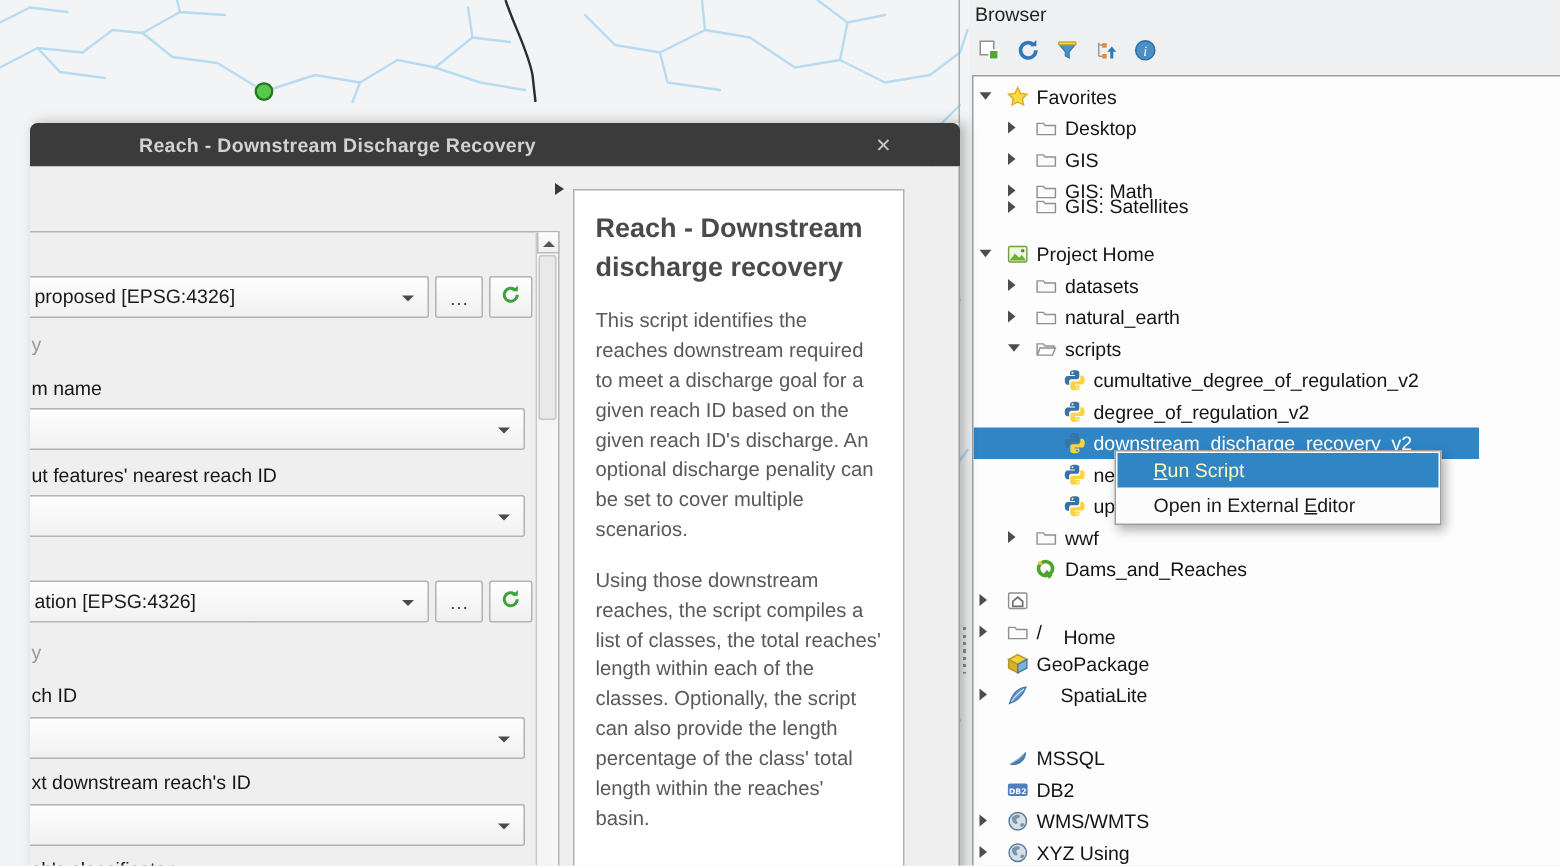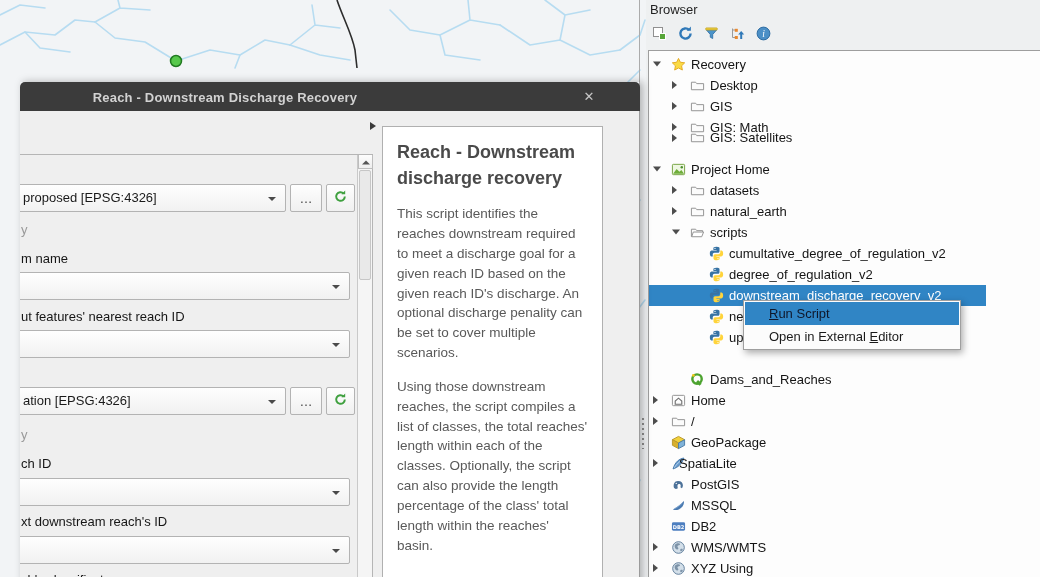--- a/index.html
+++ b/index.html
@@ -74,21 +74,21 @@
   .caret.closed { border-left:5px solid #4d4d4d; border-top:4px solid transparent; border-bottom:4px solid transparent; transform:translateY(-50%); }
   .caret.open { border-top:5px solid #4d4d4d; border-left:4px solid transparent; border-right:4px solid transparent; transform:translateY(-50%); }
   .tree-icon { position:absolute; top:3px; width:15px; height:15px; }
   .tree-icon svg { width:15px; height:15px; display:block; }
   .tree-label { position:absolute; top:0; line-height:21px; font-size:13px; color:#141414; white-space:nowrap; }
 
   
   #context-menu { position:absolute; left:743px; top:300px; width:218px; z-index:50;
             background:#fcfcfc; border:1px solid #9f9f9f; box-shadow:2px 3px 7px rgba(0,0,0,.32); padding:1px; }
   .menu-item { height:23px; line-height:23px; padding-left:24px; font-size:13px; color:#1a1a1a; cursor:pointer; white-space:nowrap; }
-  .menu-item.highlighted { background:#3085c5; color:#0f172a; }
+  .menu-item.highlighted { background:#3085c5; color:#fef9c3; }
 </style>
 </head>
 <body>
 
 <svg id="map" width="1040" height="577">
   <rect width="1040" height="577" fill="#f2f4f6"></rect>
   <g fill="none" stroke="#b7dcf1" stroke-width="1.6" stroke-linecap="round" stroke-linejoin="round">
     <path d="M0 45 L25 32 L55 35 L75 20 L95 22"></path>
     <path d="M25 32 L40 48 L70 52"></path>
     <path d="M95 22 L120 8 L150 10 M120 8 L118 0"></path>
@@ -221,21 +221,21 @@
           </svg></span></button>
     </div>
   <div id="tree-box">
       <div class="tree-row" style="top: 2.5px;">
         <span class="caret open" style="left: 4px;"></span>
         <span class="tree-icon" style="left: 22px;">
           <svg viewBox="0 0 16 16">
             <path d="M8 1.5l2 4.1 4.6.6-3.3 3.2.8 4.5L8 11.7l-4.1 2.2.8-4.5L1.4 6.2 6 5.6z" fill="#fada44" stroke="#e3a720"></path>
           </svg>
         </span>
-        <span class="tree-label" style="left: 42px;">Recovery</span>
+        <span class="tree-label" style="left: 42px;">Favorites</span>
       </div>
       <div class="tree-row" style="top: 23.5px;">
         <span class="caret closed" style="left: 23px;"></span>
         <span class="tree-icon" style="left: 41px;">
           <svg viewBox="0 0 16 16">
             <path d="M1.5 12.5v-8h4.5l1.2 1.5h7.3v6.5z" fill="#fbfbfb" stroke="#8f8f8f"></path>
           </svg>
         </span>
         <span class="tree-label" style="left: 61px;">Desktop</span>
       </div>
@@ -343,39 +343,48 @@
       </div>
       <div class="tree-row" style="top: 275.5px;">
         <span class="tree-icon" style="left: 60px;">
           <svg viewBox="0 0 14 14">
             <path fill="#3773a4" d="M7 .8c-2.6 0-2.9 1.1-2.9 1.1v1.9h3v.5H2.7S.8 4.1.8 7c0 2.9 1.7 2.8 1.7 2.8h1V8.1s-.1-1.7 1.7-1.7h3s1.6 0 1.6-1.6V2.4S10.3.8 7 .8zM5.6 1.7a.6.6 0 1 1 0 1.2.6.6 0 0 1 0-1.2z"></path>
             <path fill="#ffd43b" d="M7 13.2c2.6 0 2.9-1.1 2.9-1.1v-1.9h-3v-.5h4.4s1.9.2 1.9-2.7c0-2.9-1.7-2.8-1.7-2.8h-1v1.7s.1 1.7-1.7 1.7h-3s-1.6 0-1.6 1.6v2.4s-.1 1.6 2.8 1.6zm1.4-.9a.6.6 0 1 1 0-1.2.6.6 0 0 1 0 1.2z"></path>
           </svg>
         </span>
         <span class="tree-label" style="left: 80px;">up</span>
       </div>
+      <div class="tree-row" style="top: 296.5px;">
+        <span class="caret closed" style="left: 23px;"></span>
+        <span class="tree-icon" style="left: 41px;">
+          <svg viewBox="0 0 16 16">
+            <path d="M1.5 12.5v-8h4.5l1.2 1.5h7.3v6.5z" fill="#fbfbfb" stroke="#8f8f8f"></path>
+          </svg>
+        </span>
+        <span class="tree-label" style="left: 61px;">wwf</span>
+      </div>
       <div class="tree-row" style="top: 317.5px;">
         <span class="tree-icon" style="left: 41px;">
           <svg viewBox="0 0 16 16">
             <circle cx="7.5" cy="7.5" r="5" fill="none" stroke="#4ca32f" stroke-width="2.6"></circle>
             <rect x="8.6" y="8.6" width="5.4" height="3.2" fill="#4ca32f" transform="rotate(45 8.6 8.6)"></rect>
             <circle cx="3.6" cy="3.6" r="1.5" fill="#f0c81e"></circle>
           </svg>
         </span>
         <span class="tree-label" style="left: 61px;">Dams_and_Reaches</span>
       </div>
       <div class="tree-row" style="top: 338.5px;">
         <span class="caret closed" style="left: 4px;"></span>
         <span class="tree-icon" style="left: 22px;">
           <svg viewBox="0 0 16 16">
             <rect x="1.5" y="2.5" width="13" height="11" rx="1" fill="#fdfdfd" stroke="#8f8f8f"></rect>
             <path d="M4.5 12v-3.5L8 5.5l3.5 3V12z" fill="none" stroke="#6f6f6f" stroke-width="1.2"></path>
           </svg>
         </span>
-        <span class="tree-label" style="left: 42px;">Home</span>
+        <span class="tree-label" style="left: 60px; margin-top: 24px;">Home</span>
       </div>
       <div class="tree-row" style="top: 359.5px;">
         <span class="caret closed" style="left: 4px;"></span>
         <span class="tree-icon" style="left: 22px;">
           <svg viewBox="0 0 16 16">
             <path d="M1.5 12.5v-8h4.5l1.2 1.5h7.3v6.5z" fill="#fbfbfb" stroke="#8f8f8f"></path>
           </svg>
         </span>
         <span class="tree-label" style="left: 42px;">/</span>
       </div>
@@ -390,30 +399,21 @@
         <span class="tree-label" style="left: 42px;">GeoPackage</span>
       </div>
       <div class="tree-row" style="top: 401.5px;">
         <span class="caret closed" style="left: 4px;"></span>
         <span class="tree-icon" style="left: 22px;">
           <svg viewBox="0 0 16 16">
             <path d="M13.8 2.2C9 2.8 4.3 6.3 2.2 13.8 7 12.3 11.3 9 13.8 2.2z" fill="#6699cc" stroke="#4477aa"></path>
             <path d="M3.5 12.5C6 8.5 9 6 12.5 3.5" fill="none" stroke="#cfe2f2" stroke-width=".8"></path>
           </svg>
         </span>
-        <span class="tree-label" style="left: 30px; text-align: center;">SpatiaLite</span>
-      </div>
-      <div class="tree-row" style="top: 422.5px;">
-        <span class="tree-icon" style="left: 22px;">
-          <svg viewBox="0 0 16 16">
-            <path d="M3 11c-.6-3 .4-6.8 4.5-6.8 3.6 0 5.2 2.1 5.2 4.7 0 1.5-.5 2.6-1.1 3.2l-1.6-1.1c.5-1 .6-2.6-.4-3.2-1-.6-2.7 0-2.7 1.6 0 1.5.5 2.1.1 2.8l-1.7.5C4.2 12.4 3.2 12.2 3 11z" fill="#4d7299"></path>
-            <circle cx="5.6" cy="6.8" r=".7" fill="#fff"></circle>
-          </svg>
-        </span>
-        <span class="tree-label" style="left: 42px;">PostGIS</span>
+        <span class="tree-label" style="left: 58px; text-align: center;">SpatiaLite</span>
       </div>
       <div class="tree-row" style="top: 443.5px;">
         <span class="tree-icon" style="left: 22px;">
           <svg viewBox="0 0 16 16">
             <path d="M2 12.2C6.2 10.2 10.2 7 13.8 3.3c.5 3.6-1.6 7.6-6.2 9.2-2 .7-4 .3-5.6-.3z" fill="#4a7ab0"></path>
             <path d="M3.5 11.5c3-1.3 6-3.5 8.5-6" fill="none" stroke="#8fb2d8" stroke-width=".8"></path>
           </svg>
         </span>
         <span class="tree-label" style="left: 42px;">MSSQL</span>
       </div>

